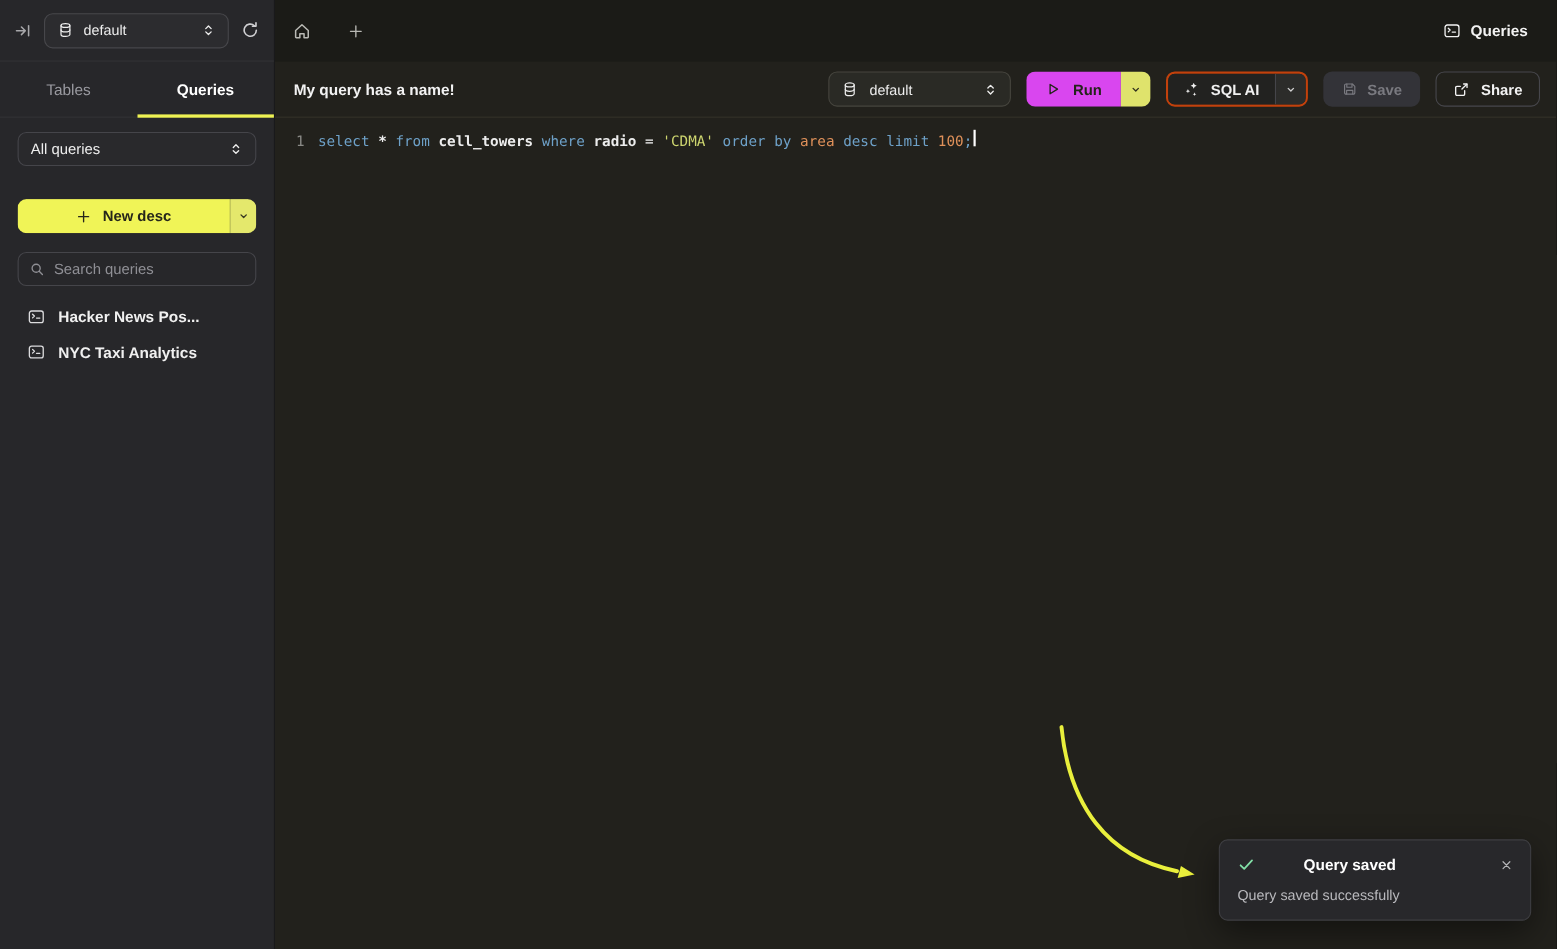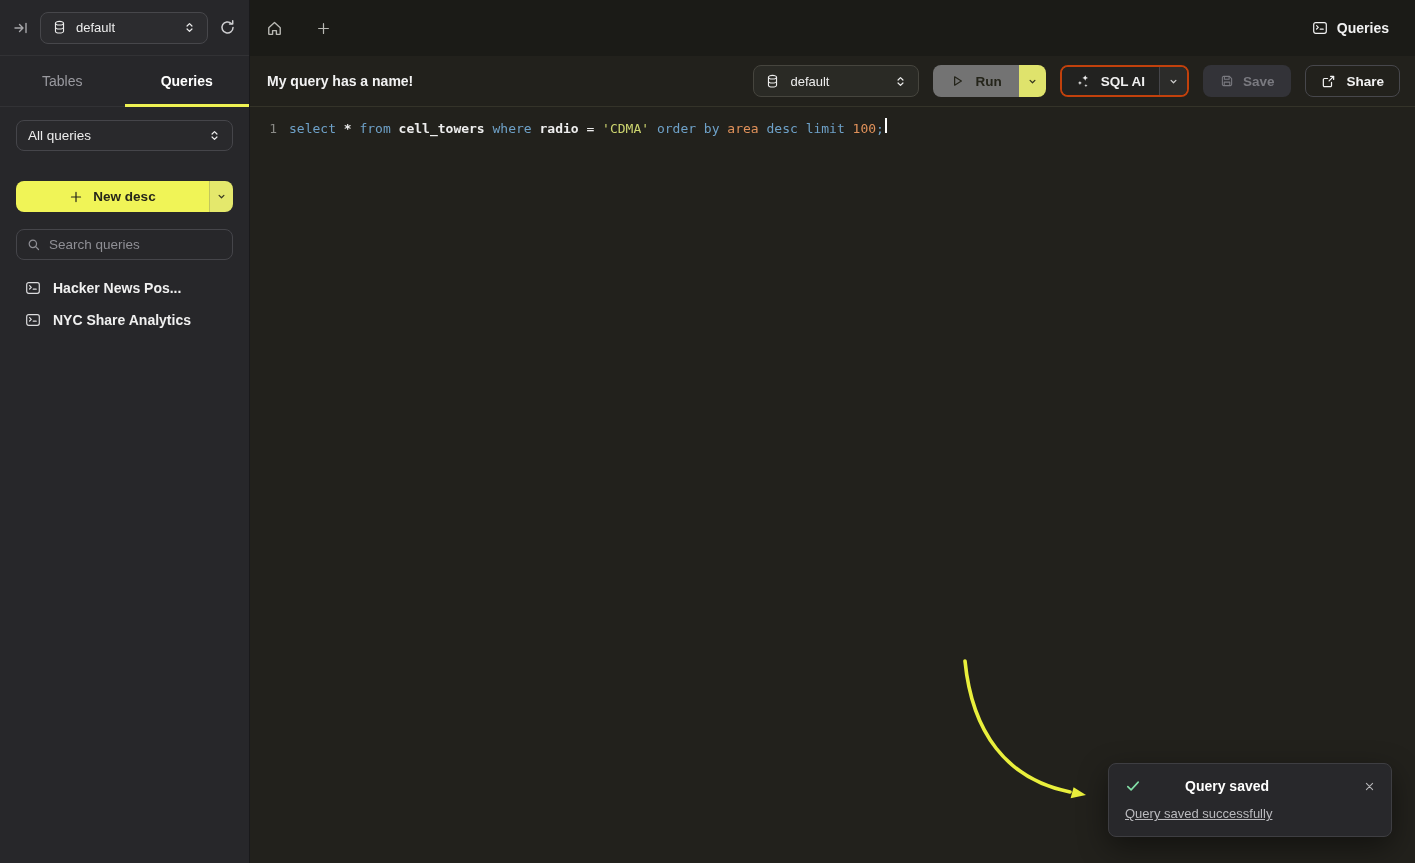--- a/index.html
+++ b/index.html
@@ -63,21 +63,21 @@
   .panel-label { display:flex; align-items:center; gap:9px; padding-right:26px; color:#f2f2f2;
                  font-size:14px; font-weight:700; cursor:pointer; }
 
   .query-header { height:51px; border-bottom:1px solid #343329; display:flex; align-items:center;
                   gap:14px; padding:0 15px 0 17px; }
   .qh-title { font-size:14px; font-weight:600; color:#f2f2f2; }
   .hselect { width:166px; height:32px; background:#2a2a25; border:1px solid #46453e; border-radius:8px;
              display:flex; align-items:center; gap:10px; padding:0 11px; color:#ededed;
              font-size:13px; cursor:pointer; }
   .runbtn { height:32px; border-radius:8px; overflow:hidden; display:flex; cursor:pointer; }
-  .run-main { background:#737373; color:#24241a; display:flex; align-items:center; gap:11px;
+  .run-main { background:#d946ef; color:#24241a; display:flex; align-items:center; gap:11px;
               padding:0 17px; font-weight:600; font-size:13.5px; }
   .run-caret { width:27px; background:#dfe36c; display:flex; align-items:center; justify-content:center;
                color:#33331f; }
   .sqlai { height:32px; border:2px solid #c2410c; border-radius:8px; display:flex; overflow:hidden; cursor:pointer; }
   .sqlai-main { display:flex; align-items:center; gap:10px; padding:0 14px; color:#f0f0f0;
                 font-weight:600; font-size:13.5px; background:#222220; }
   .sqlai-caret { width:28px; border-left:1px solid #45454a; background:#2c2c2a; display:flex;
                  align-items:center; justify-content:center; color:#cfcfcf; }
   .savebtn { height:32px; border-radius:8px; background:#333338; color:#7a7a80; display:flex;
              align-items:center; gap:9px; padding:0 17px; font-weight:600; font-size:13.5px; cursor:default; }
@@ -104,21 +104,21 @@
   .annotation { position:absolute; inset:0; pointer-events:none; z-index:4; }
 
   
   .toast { position:absolute; right:23px; bottom:26px; width:284px; background:#28282b;
            border:1px solid #3e3e42; border-radius:8px; padding:14px 16px 15px; z-index:5;
            box-shadow:0 10px 30px rgba(0,0,0,.45); }
   .toast-head { display:flex; align-items:center; gap:10px; }
   .toast-check { color:#82dfa7; }
   .toast-title { flex:1; font-size:14px; font-weight:700; color:#ffffff;margin-left:34px; }
   .toast-close { color:#b5b5b8; cursor:pointer; }
-  .toast-msg { margin-top:12px; font-size:13px; color:#b9b9bd;text-decoration:underline; }
+  .toast-msg { margin-top:12px; font-size:13px; color:#b9b9bd; }
 </style>
 </head>
 <body>
 
 <div class="app">
 
   <div class="sidebar">
 
     <div class="sb-top">
       <span class="icon-btn">
@@ -214,21 +214,21 @@
         <span>Hacker News Pos...</span>
       </div>
       <div class="qitem">
         <span class="qicon">
           <svg width="16" height="16" viewBox="0 0 16 16" fill="none" stroke="currentColor" stroke-width="1.2" stroke-linecap="round" stroke-linejoin="round">
               <rect x="1.7" y="2.7" width="12.6" height="10.6" rx="2"></rect>
               <path d="M4.6 5.6l1.7 1.7-1.7 1.7"></path>
               <path d="M8.2 9.2h3"></path>
             </svg>
         </span>
-        <span>NYC Share Analytics</span>
+        <span>NYC Taxi Analytics</span>
       </div>
     </div>
   </div>
 
   <div class="main">
 
     <div class="topbar">
       <div class="home-btn">
         <span>
           <svg width="17" height="17" viewBox="0 0 16 16" fill="none" stroke="currentColor" stroke-width="1.3" stroke-linecap="round" stroke-linejoin="round">

